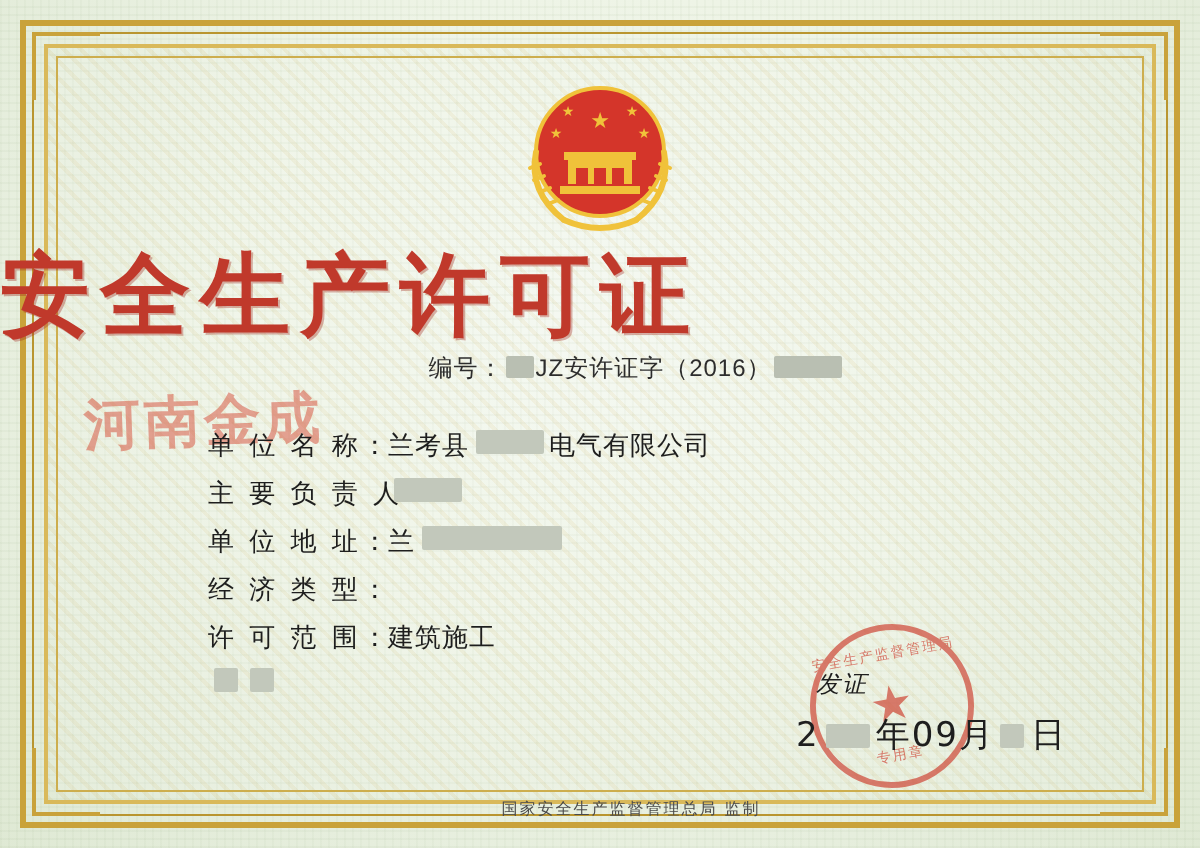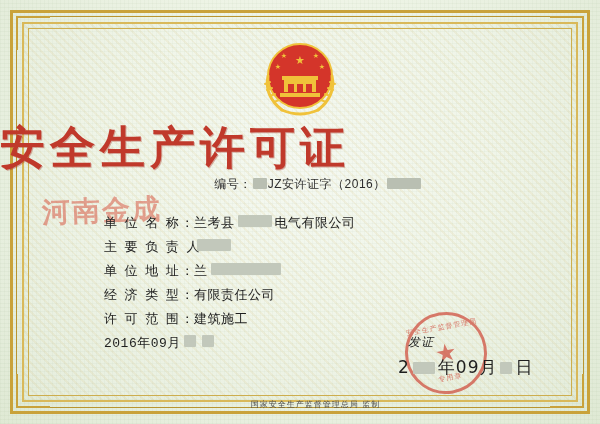--- a/index.html
+++ b/index.html
@@ -161,21 +161,21 @@
     height: 24px;
     white-space: nowrap;
   }
   .field-label {
     width: 90px;
     flex: 0 0 90px;
     letter-spacing: 2px;
     font-family: Liberation Sans, sans-serif;
   }
   .field-value {
-    font-family: Liberation Mono, monospace;
+    font-family: Liberation Sans, sans-serif;
     letter-spacing: 0.5px;
   }
   .blank {
     display: inline-block;
     height: 12px;
     background: #c2c8bb;
     border-radius: 1px;
     vertical-align: -1px;
     margin: 0 3px;
   }
@@ -322,30 +322,28 @@
     </div>
 
     <div class="field-row">
       <span class="field-label">单 位 地 址：</span>
       <span class="field-value">兰</span>
       <span class="blank b-xl"></span>
     </div>
 
     <div class="field-row">
       <span class="field-label">经 济 类 型：</span>
-      <span class="field-value">有限责任公司</span>
     </div>
 
     <div class="field-row">
       <span class="field-label">许 可 范 围：</span>
       <span class="field-value">建筑施工</span>
     </div>
 
     <div class="field-row">
-      <span class="field-value">2016年09月</span>
       <span class="blank b-xs"></span>
       <span class="blank b-xs"></span>
     </div>
 
   </div>
 
   <div class="seal">
     <div class="seal-top">安全生产监督管理局</div>
     <div class="star">★</div>
     <div class="seal-bottom">专用章</div>

